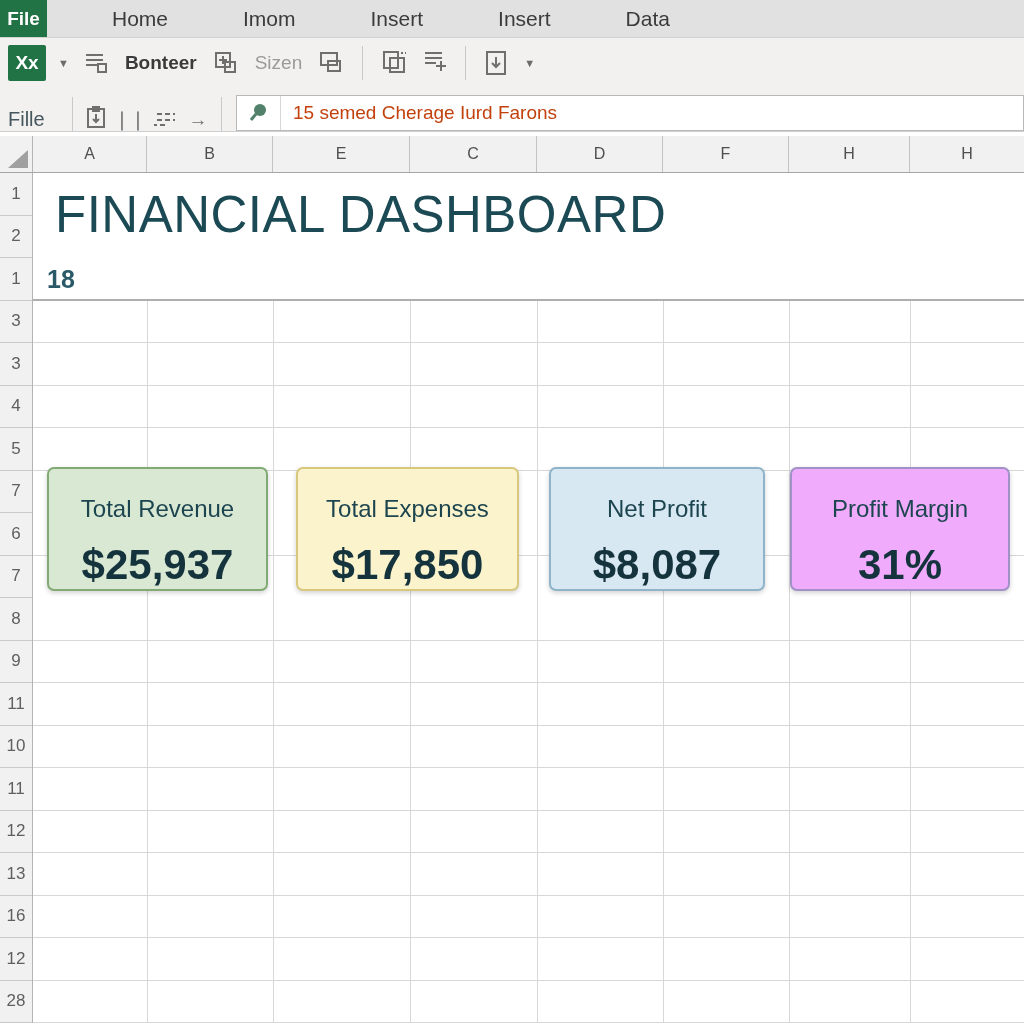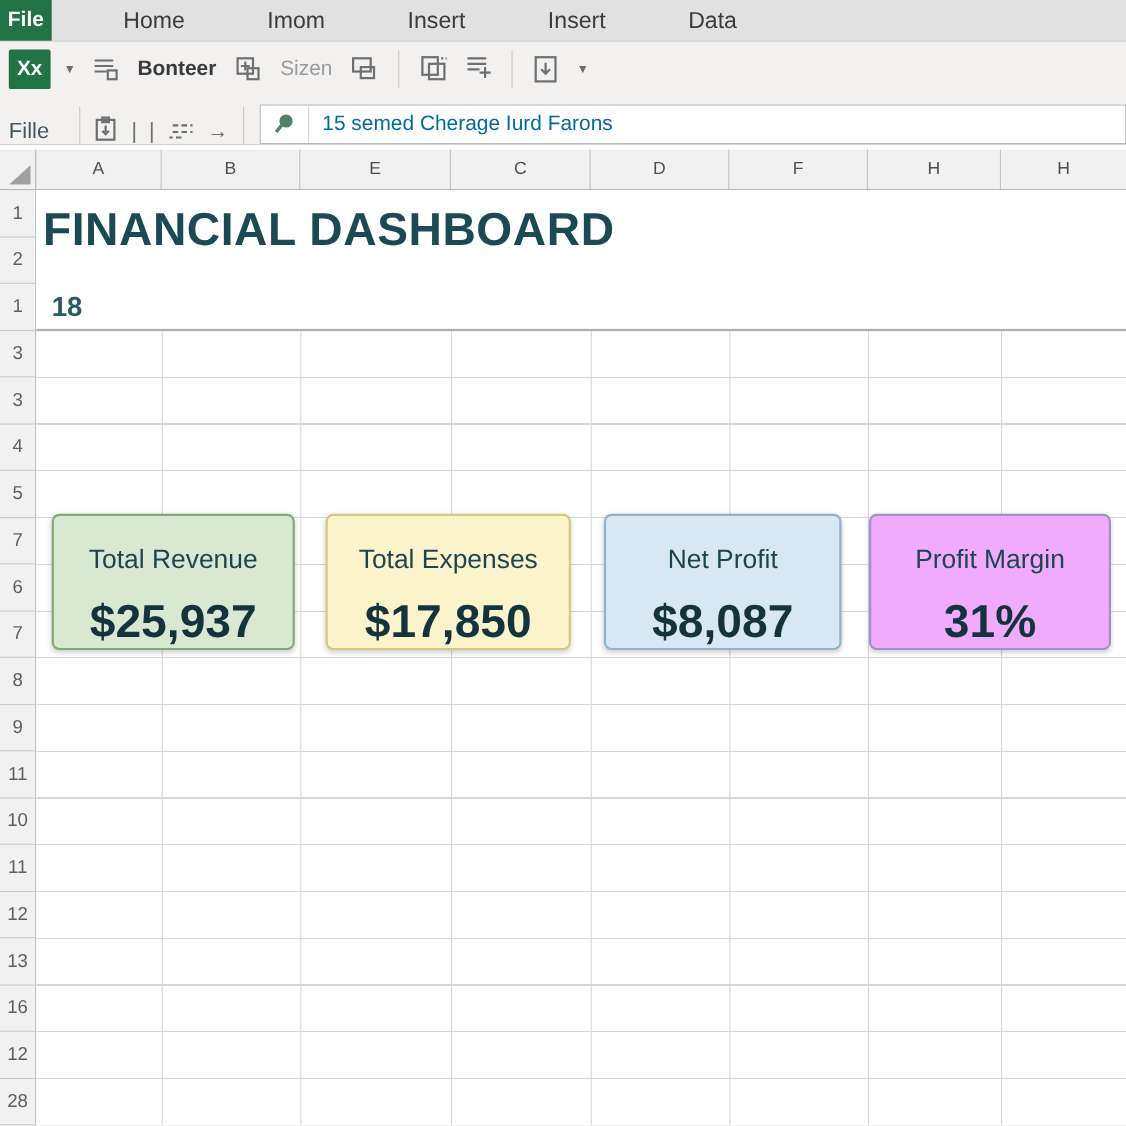--- a/index.html
+++ b/index.html
@@ -32,21 +32,21 @@
   .formula-row { height:44px; background:#f2f1f0; display:flex; align-items:flex-end;
     border-bottom:1px solid #cfcfcf; padding-left:8px; }
   .name-box { font-size:20px; color:#44565e; width:58px; }
   .fx-icon { width:34px; display:flex; align-items:center; justify-content:center;
     color:#6f6f6f; font-size:19px; }
   .fx-icon svg { stroke:#6f6f6f; fill:none; stroke-width:2; }
   .formula-input { flex:1; height:36px; background:#fff; border:1px solid #b9b9b9;
     margin-left:8px; display:flex; align-items:center; }
   .search-cell { width:44px; height:100%; border-right:1px solid #d6d6d6;
     display:flex; align-items:center; justify-content:center; }
-  .formula-text { font-size:19px; color:#0369a1; padding-left:12px; }
+  .formula-text { font-size:19px; color:#c2410c; padding-left:12px; }
 
   .gap-strip { height:4px; background:#fff; }
 
   
   .col-header-row { height:37px; display:flex; background:#f1f1f1;
     border-bottom:1px solid #a6a6a6; }
   .corner-cell { width:33px; border-right:1px solid #b5b5b5; position:relative; }
   .select-all-tri { position:absolute; right:4px; bottom:4px; width:20px; height:18px;
     background:#a0a0a0; clip-path:polygon(100% 0, 100% 100%, 0 100%); }
   .col-h { display:flex; align-items:center; justify-content:center; font-size:16px;
@@ -54,22 +54,22 @@
 
   
   .sheet { height:850px; display:flex; }
   .row-headers { width:33px; background:#f1f1f1; border-right:1px solid #b5b5b5; }
   .row-num { height:42.5px; display:flex; align-items:center; justify-content:center;
     font-size:17px; color:#5f5f5f; border-bottom:1px solid #c9c9c9; }
   .sheet-area { flex:1; position:relative; background:#fff; }
 
   .title-zone { position:absolute; left:0; right:0; top:0; height:127.5px;
     background:#fff; border-bottom:2px solid #aeaeae; }
-  .sheet-title { position:absolute; left:6px; top:12px; font-size:42px;
-    font-weight:bold; color:#1b4a55; letter-spacing:0.5px; }
+  .sheet-title { position:absolute; left:22px; top:12px; font-size:51px;
+    font-weight:normal; color:#1b4a55; letter-spacing:0.5px; }
   .sheet-subtitle { position:absolute; left:14px; top:92px; font-size:25px;
     font-weight:600; color:#2a5a68; }
 
   .rows-zone { position:absolute; left:0; right:0; top:127.5px; bottom:0;
     background-image:repeating-linear-gradient(to bottom,
       transparent 0px, transparent 41.5px, #d7d7d7 41.5px, #d7d7d7 42.5px); }
   .vline { position:absolute; top:0; bottom:0; width:1px; background:#d7d7d7; }
 
   
   .card { position:absolute; top:294px; height:124px; border:2px solid;

